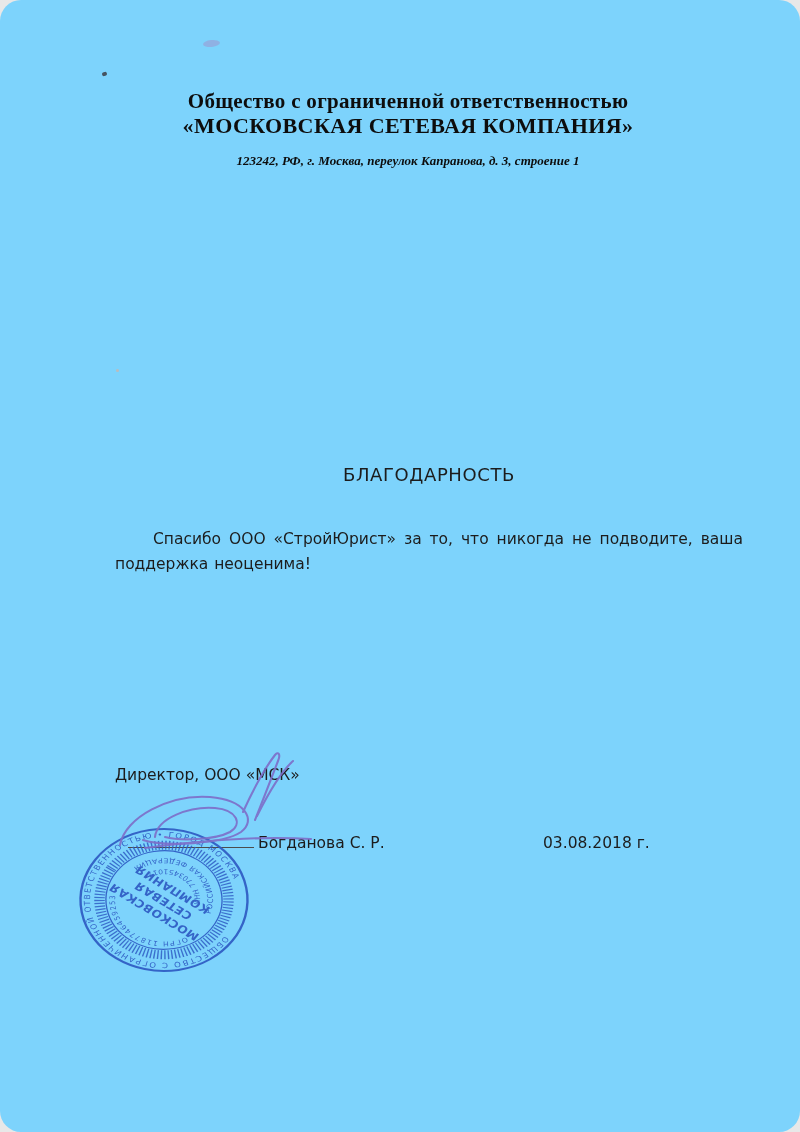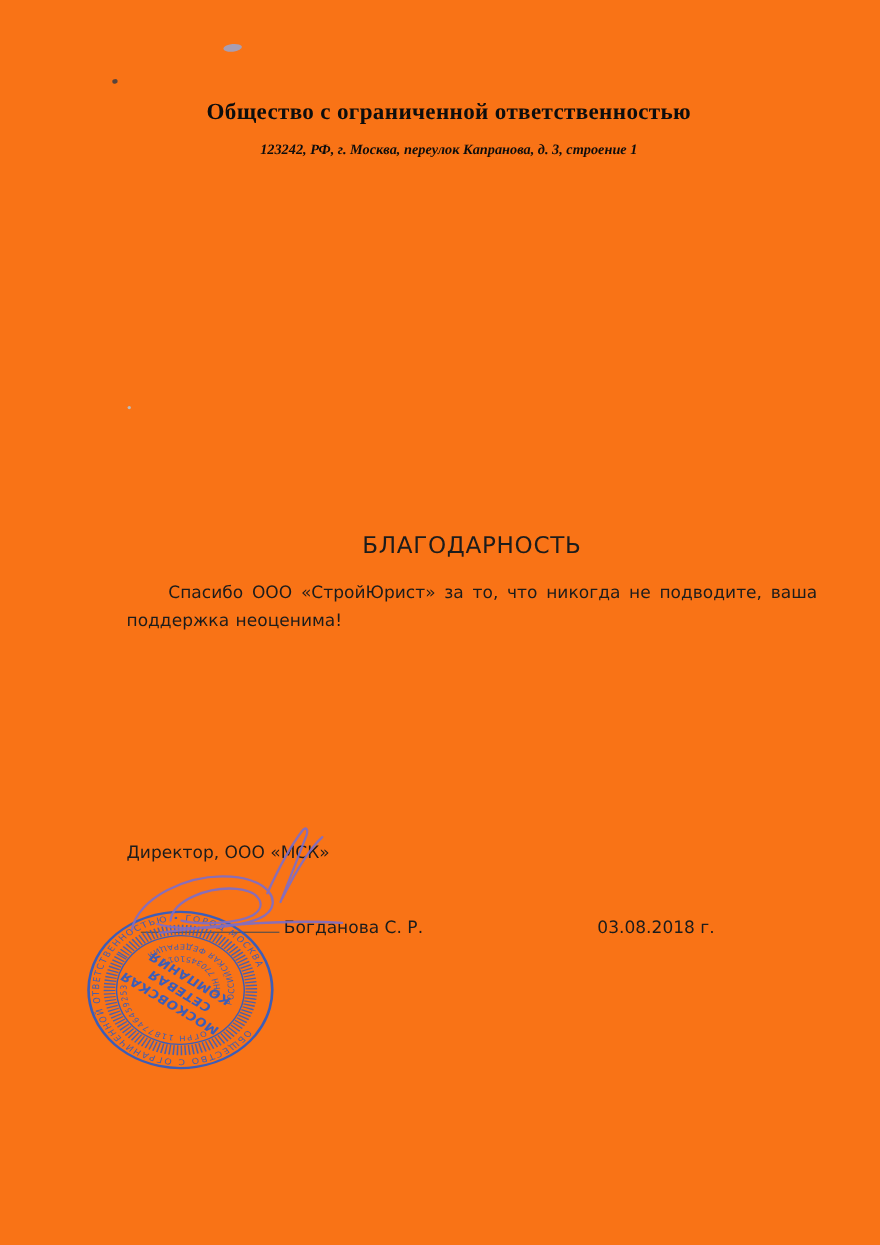--- a/index.html
+++ b/index.html
@@ -1,38 +1,39 @@
 <!DOCTYPE html>
 <html><head>
 <meta charset="utf-8">
 <style>
   html,body{margin:0;padding:0;background:#e8e8e8;}
   .page{
     position:relative;
     width:800px;height:1132px;
     margin:0 auto;
-    background:#f97316;
+    background:#7dd3fc;
     overflow:hidden;
     font-family:"DejaVu Sans",sans-serif;
     color:#1e1e1e;
+    border-radius:21px;
   }
   
   .letterhead{
     position:absolute;left:16px;top:90px;width:784px;
     text-align:center;
     font-family:"Liberation Serif","DejaVu Serif",serif;
     color:#0d0d0d;
   }
   .lh-orgtype{font-size:21px;font-weight:bold;letter-spacing:.3px;line-height:23px;}
   .lh-orgname{font-size:22px;font-weight:bold;letter-spacing:.4px;line-height:24px;margin-top:1px;}
   .lh-address{margin-top:15px;font-size:13px;font-weight:bold;line-height:15px;font-style:italic;}
   
   .doc-title{
-    position:absolute;left:115px;top:484px;width:628px;
-    text-align:center;font-size:21px;letter-spacing:.6px;color:#1c1c1c;
+    position:absolute;left:115px;top:464px;width:628px;
+    text-align:center;font-size:18px;letter-spacing:.6px;color:#1c1c1c;
   }
   .doc-body{position:absolute;left:115px;top:527px;width:628px;}
   .doc-body p{
     margin:0;font-size:15.5px;line-height:25px;
     text-align:justify;text-indent:38px;color:#1c1c1c;
     word-spacing:1px;
   }
   .doc-body p + p{margin-top:0px;}
   
   .signer-title{position:absolute;left:115px;top:766px;font-size:15.5px;color:#1c1c1c;}
@@ -51,20 +52,21 @@
 <body>
 
 <div class="page">
 
   <div class="mark-dot-tl"></div>
   <div class="mark-smudge"></div>
   <div class="mark-dot-mid"></div>
 
   <div class="letterhead">
     <div class="lh-orgtype">Общество с ограниченной ответственностью</div>
+    <div class="lh-orgname">«МОСКОВСКАЯ СЕТЕВАЯ КОМПАНИЯ»</div>
     <div class="lh-address">
       <div>123242, РФ, г. Москва, переулок Капранова, д. 3, строение 1</div>
     </div>
   </div>
 
   <div class="doc-title">БЛАГОДАРНОСТЬ</div>
 
   <div class="doc-body">
     <p>Спасибо ООО «СтройЮрист» за то, что никогда не подводите, ваша поддержка неоценима!</p>
   </div>

